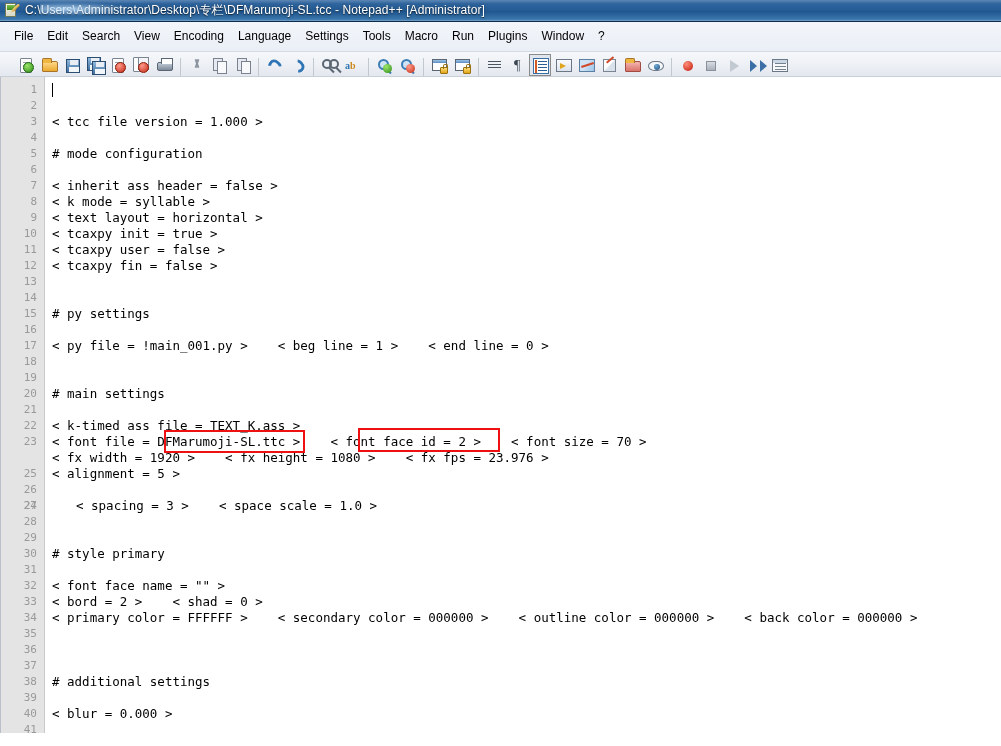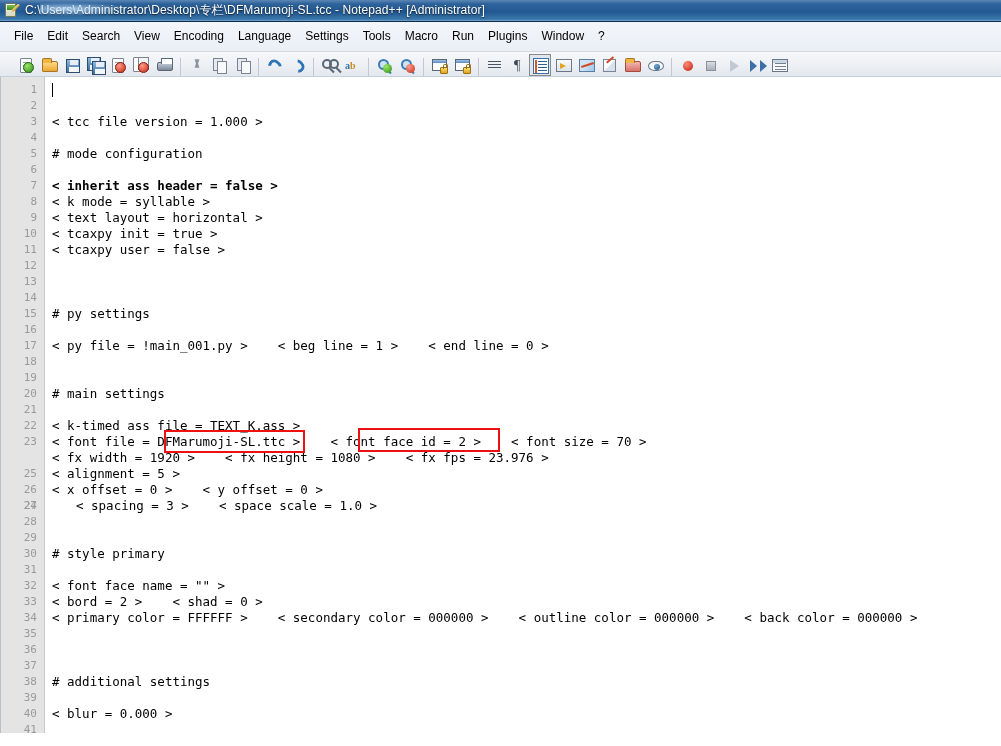--- a/index.html
+++ b/index.html
@@ -643,39 +643,39 @@
         <div class="gutter-num" style="top: 613px;">39</div>
         <div class="gutter-num" style="top: 629px;">40</div>
         <div class="gutter-num" style="top: 645px;">41</div>
       </div>
     <div class="code-area" id="code-area">
         <div class="code-line" style="top: 21px;"></div>
         <div class="code-line" style="top: 37px;">&lt; tcc file version = 1.000 &gt;</div>
         <div class="code-line" style="top: 53px;"></div>
         <div class="code-line" style="top: 69px;"># mode configuration</div>
         <div class="code-line" style="top: 85px;"></div>
-        <div class="code-line" style="top: 101px; font-weight: bold;">&lt; inherit ass header = false &gt;</div>
+        <div class="code-line" style="top: 101px;">&lt; inherit ass header = false &gt;</div>
         <div class="code-line" style="top: 117px;">&lt; k mode = syllable &gt;</div>
         <div class="code-line" style="top: 133px;">&lt; text layout = horizontal &gt;</div>
         <div class="code-line" style="top: 165px;">&lt; tcaxpy user = false &gt;</div>
         <div class="code-line" style="top: 149px;">&lt; tcaxpy init = true &gt;</div>
+        <div class="code-line" style="top: 181px;">&lt; tcaxpy fin = false &gt;</div>
         <div class="code-line" style="top: 197px;"></div>
         <div class="code-line" style="top: 213px;"></div>
         <div class="code-line" style="top: 229px;"># py settings</div>
         <div class="code-line" style="top: 245px;"></div>
         <div class="code-line" style="top: 261px;">&lt; py file = !main_001.py &gt;    &lt; beg line = 1 &gt;    &lt; end line = 0 &gt;</div>
         <div class="code-line" style="top: 277px;"></div>
         <div class="code-line" style="top: 293px;"></div>
         <div class="code-line" style="top: 309px;"># main settings</div>
         <div class="code-line" style="top: 325px;"></div>
         <div class="code-line" style="top: 341px;">&lt; k-timed ass file = TEXT_K.ass &gt;</div>
         <div class="code-line" style="top: 357px;">&lt; font file = DFMarumoji-SL.ttc &gt;    &lt; font face id = 2 &gt;    &lt; font size = 70 &gt;</div>
         <div class="code-line" style="top: 373px;">&lt; fx width = 1920 &gt;    &lt; fx height = 1080 &gt;    &lt; fx fps = 23.976 &gt;</div>
         <div class="code-line" style="top: 389px;">&lt; alignment = 5 &gt;</div>
-        <div class="code-line" style="top: 405px;">&lt; x offset = 0 &gt;    &lt; y offset = 0 &gt;</div>
         <div class="code-line" style="top: 421px; margin-left: 24px;">&lt; spacing = 3 &gt;    &lt; space scale = 1.0 &gt;</div>
         <div class="code-line" style="top: 437px;"></div>
         <div class="code-line" style="top: 453px;"></div>
         <div class="code-line" style="top: 469px;"># style primary</div>
         <div class="code-line" style="top: 485px;"></div>
         <div class="code-line" style="top: 501px;">&lt; font face name = "" &gt;</div>
         <div class="code-line" style="top: 517px;">&lt; bord = 2 &gt;    &lt; shad = 0 &gt;</div>
         <div class="code-line" style="top: 533px;">&lt; primary color = FFFFFF &gt;    &lt; secondary color = 000000 &gt;    &lt; outline color = 000000 &gt;    &lt; back color = 000000 &gt;</div>
         <div class="code-line" style="top: 565px;"></div>
         <div class="code-line" style="top: 581px;"></div>

